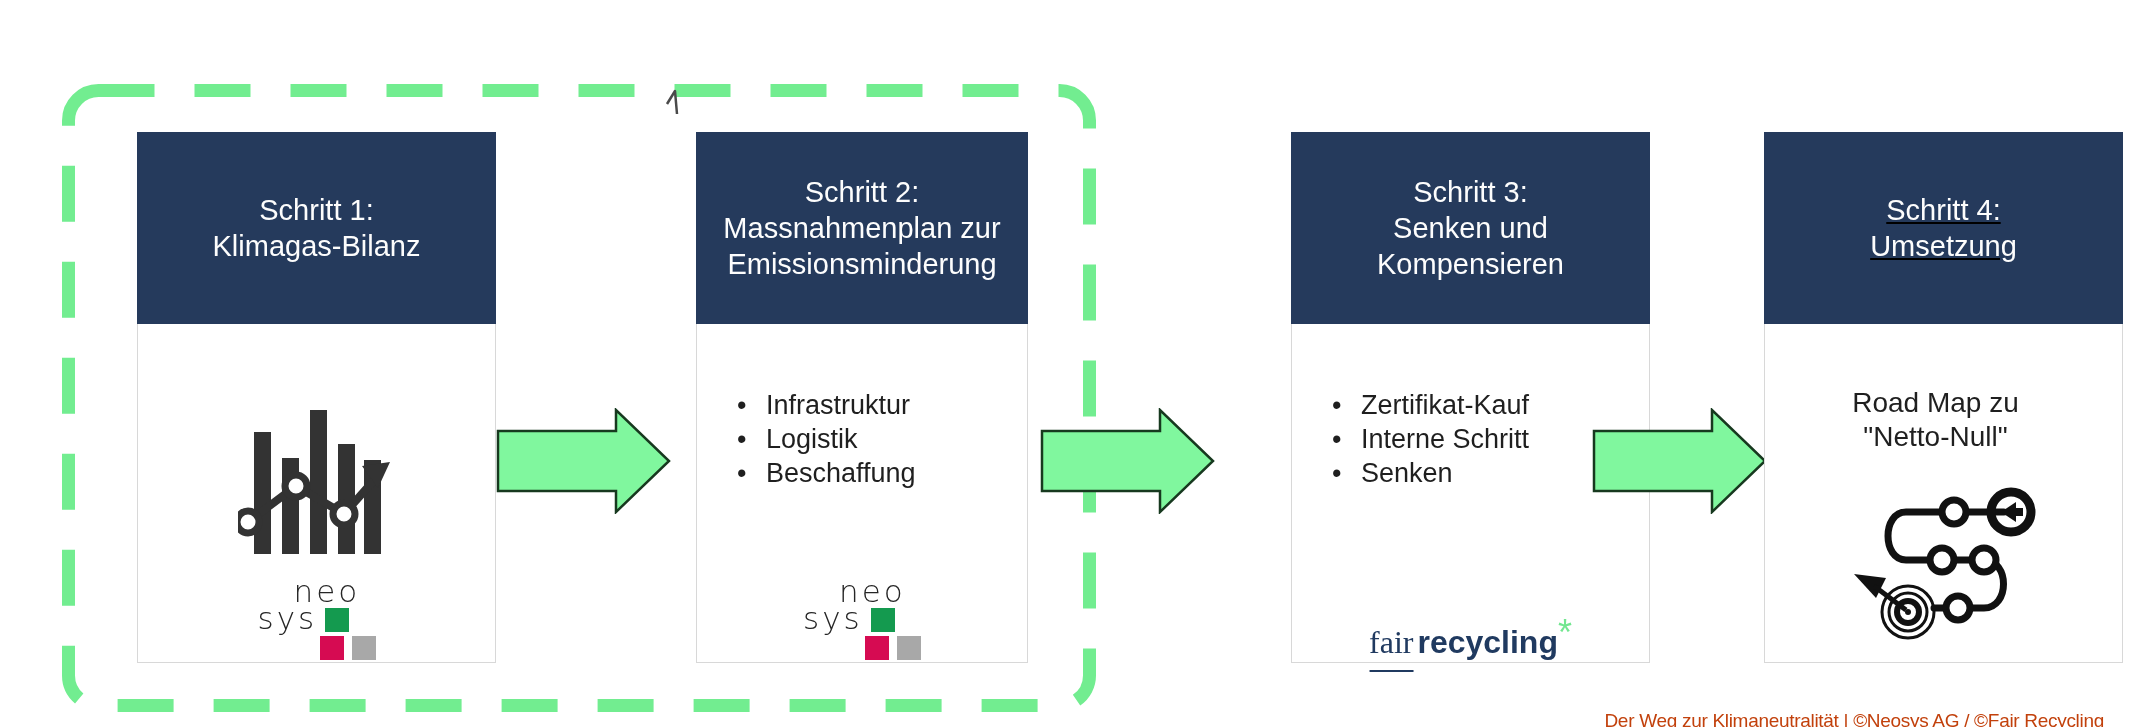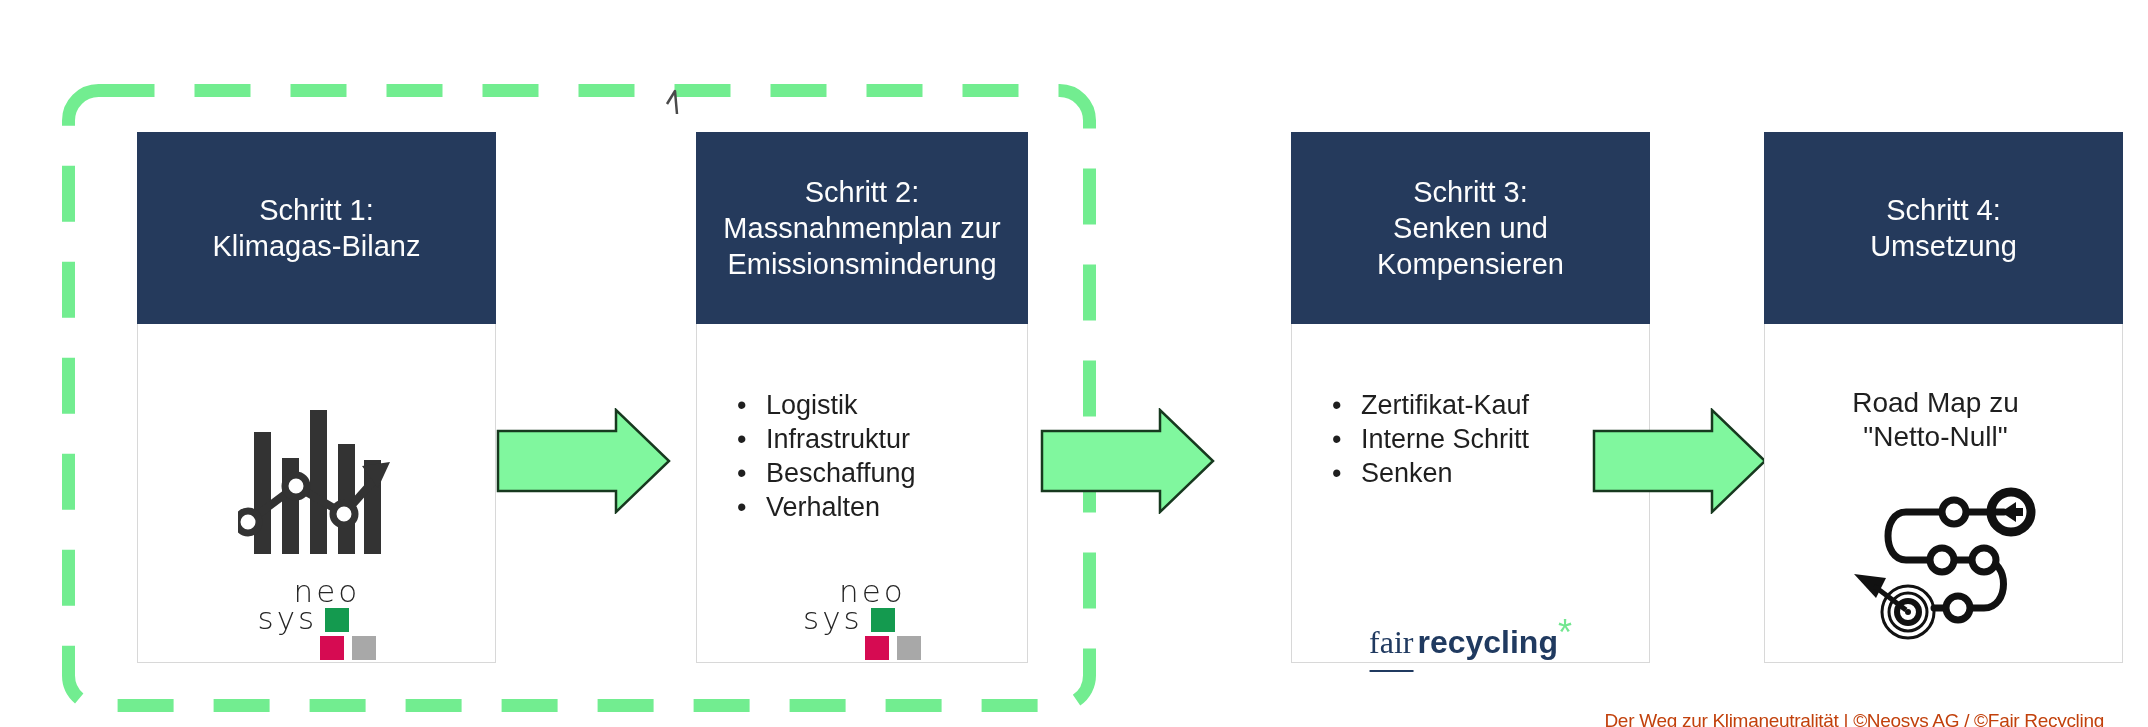--- a/index.html
+++ b/index.html
@@ -132,24 +132,23 @@
   <svg class="flow-arrow" style="left:496px;" width="176" height="106" viewBox="0 0 176 106">
     <polygon class="arrow-poly" points="2,23 120,23 120,2 173,53 120,104 120,83 2,83"></polygon>
   </svg>
 
   <div class="card" style="left:669px;padding-left:27px;">
     <div class="card-header">Schritt 2:
 Massnahmenplan zur
 Emissionsminderung</div>
     <div class="card-body">
       <ul class="bullets">
+        <li>Infrastruktur</li>
         <li>Logistik</li>
-        <li>Infrastruktur</li>
         <li>Beschaffung</li>
-        <li>Verhalten</li>
       </ul>
       <div class="neosys-logo">
         <div class="ns-row ns-row1">
             <span>neo</span>
           </div>
         <div class="ns-row">
             <span>sys</span>
             <span class="ns-sq ns-green"></span>
           </div>
         <div class="ns-row ns-row3">
@@ -177,21 +176,21 @@
       <div class="fair-logo">
         <span class="fair-word">fair</span><span class="rec-word">recycling</span><span class="fair-star">*</span>
       </div>
     </div>
   </div>
 
   <svg class="flow-arrow" style="left:1592px;" width="176" height="106" viewBox="0 0 176 106">
     <polygon class="arrow-poly" points="2,23 120,23 120,2 173,53 120,104 120,83 2,83"></polygon>
   </svg>
 
-  <div class="card" style="left:1764px;">
+  <div class="card" style="left:1764px;text-decoration:underline;">
     <div class="card-header">Schritt 4:
 Umsetzung</div>
     <div class="card-body">
       <div class="roadmap-text">Road Map zu
 "Netto-Null"</div>
       <svg class="roadmap-icon" width="200" height="162" viewBox="0 0 200 162">
         <path class="rm-path" d="M160,30 H62 C38,30 38,78 62,78 H140 C166,78 166,126 140,126 H90"></path>
         <circle class="rm-start" cx="167" cy="30" r="20"></circle>
         <polygon class="rm-fill" points="157,30 172,20 172,26 179,26 179,34 172,34 172,40"></polygon>
         <circle class="rm-node" cx="110" cy="30" r="12"></circle>

